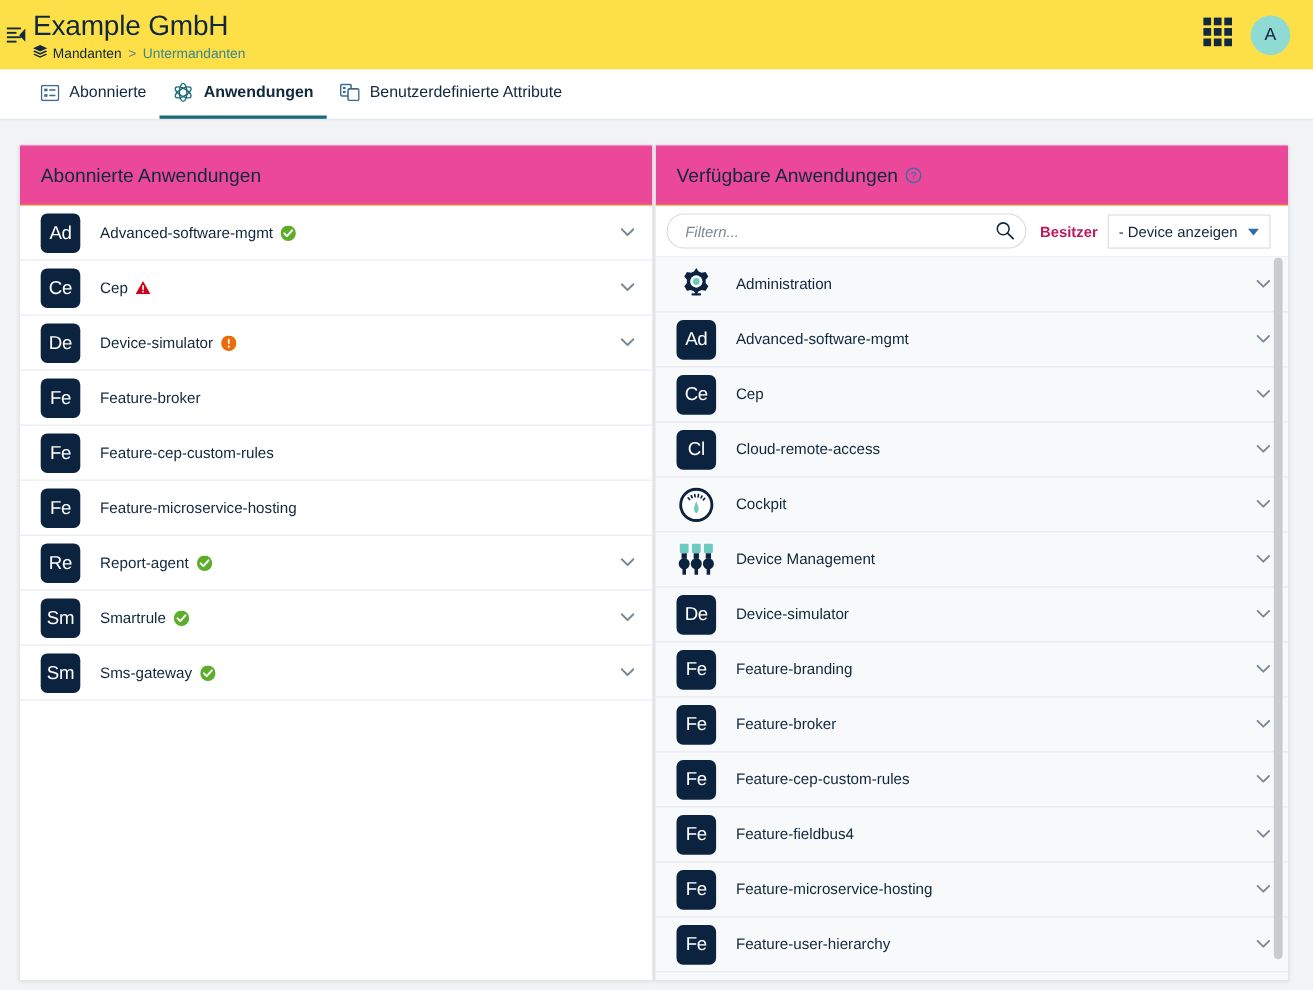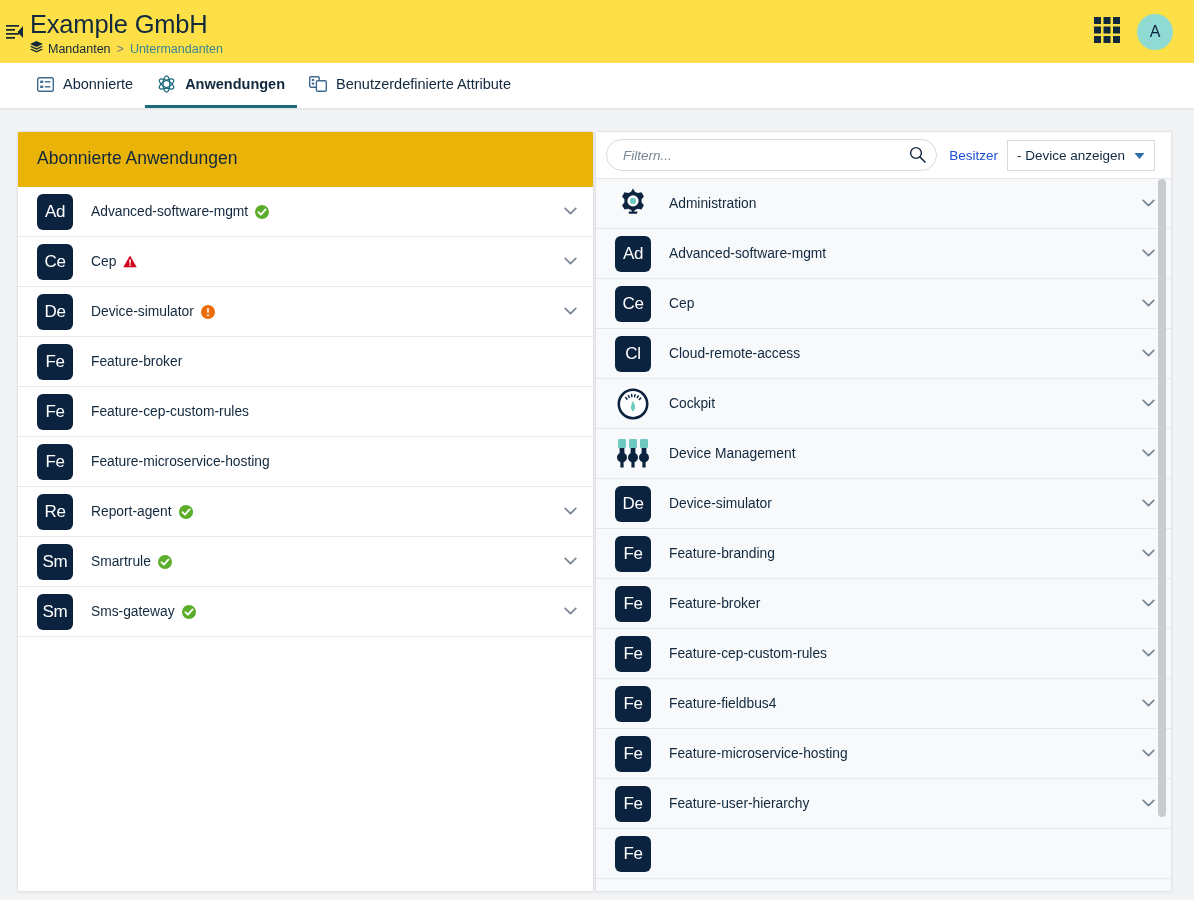--- a/index.html
+++ b/index.html
@@ -102,22 +102,22 @@
     flex-direction: column;
     overflow: hidden;
   }
   .panel-left { width: 577px; height: 761px; }
   .panel-right { width: 577px; height: 761px; margin-left: 1px; background:#f7f9fb; }
 
   .panel-head {
     height: 55px;
     display: flex; align-items: center;
     padding: 0 19px;
-    border-bottom: 3px solid #eab308;
-    background: #eab308;
+    border-bottom: 1px solid #eab308;
+    background: #ec4899;
     flex: none;
   }
   .panel-title {
     font-size: 17.5px;
     color: #11283d;
     font-weight: 400;
   }
   .help-icon { margin-left: 7px; display: flex; align-items: center; cursor: pointer; }
 
   .filterbar {
@@ -145,22 +145,22 @@
     background: #fff;
     outline: none;
   }
   .search-input::placeholder { color: #7a8794; font-style: italic; }
   .search-icon-btn {
     position: absolute; right: 11px; top: 7px;
     cursor: pointer;
   }
   .owner-label {
     font-size: 13.5px;
-    color: #1d4ed8;
-    font-weight: normal;
+    color: #be185d;
+    font-weight: bold;
     margin: 0 9px 0 12px;
     white-space: nowrap;
   }
   .owner-select {
     height: 31px;
     min-width: 132px;
     border: 1px solid #d7dbe0;
     background: #fff;
     display: flex; align-items: center;
     justify-content: space-between;
@@ -437,20 +437,29 @@
           <span class="row-chev">
   <svg width="13" height="9" viewBox="0 0 13 9">
               <path d="M1.2 1.4 L6.5 6.6 L11.8 1.4" fill="none" stroke="#7a8794" stroke-width="1.7" stroke-linecap="round" stroke-linejoin="round"></path>
             </svg>
           </span>
         </div>
       </div>
   </div>
 
   <div class="panel panel-right">
+    <div class="panel-head">
+      <div class="panel-title">Verfügbare Anwendungen</div>
+      <span class="help-icon">
+        <svg width="15" height="15" viewBox="0 0 15 15">
+          <circle cx="7.5" cy="7.5" r="6.6" fill="none" stroke="#2d6fa8" stroke-width="1.2"></circle>
+          <text x="7.5" y="11" text-anchor="middle" font-size="9" font-family="Liberation Sans, sans-serif" fill="#2d6fa8">?</text>
+        </svg>
+      </span>
+    </div>
     <div class="filterbar">
       <div class="search-wrap">
         <input class="search-input" type="text" placeholder="Filtern..." style="">
         <span class="search-icon-btn">
           <svg width="17" height="17" viewBox="0 0 17 17">
             <circle cx="7" cy="7" r="5.4" fill="none" stroke="#11283d" stroke-width="1.4"></circle>
             <line x1="11" y1="11" x2="16" y2="16" stroke="#11283d" stroke-width="1.6" stroke-linecap="round"></line>
           </svg>
         </span>
       </div>

